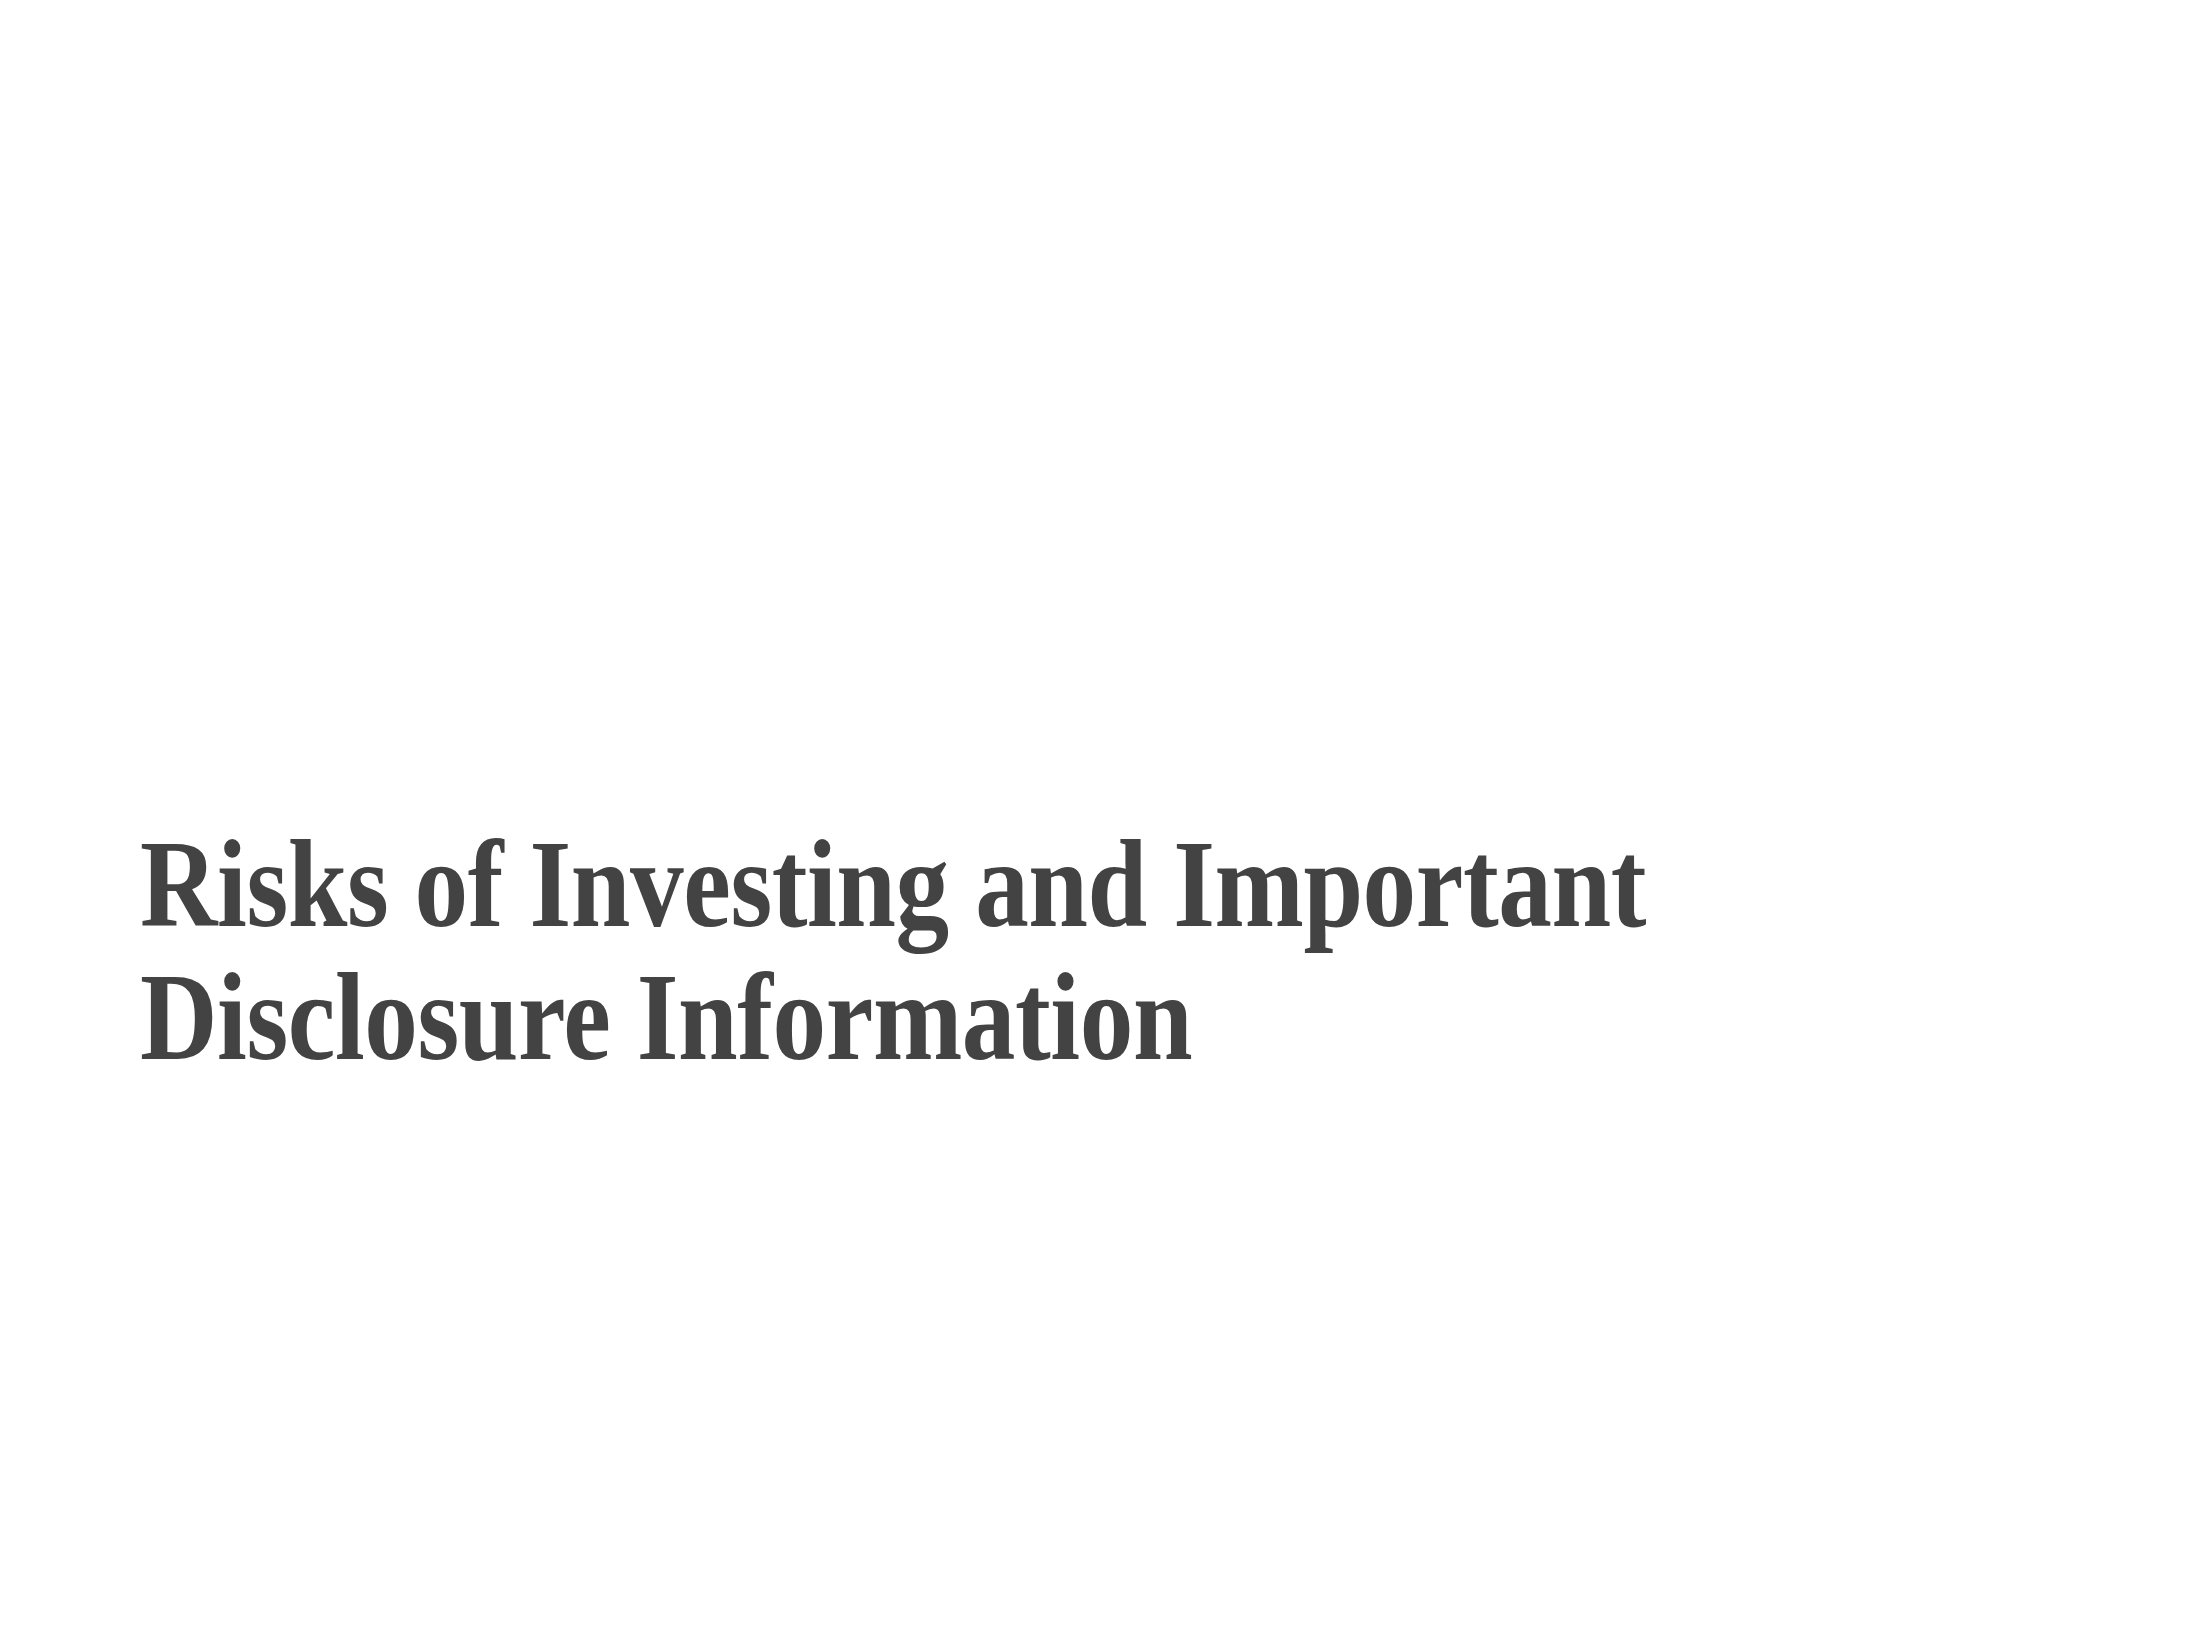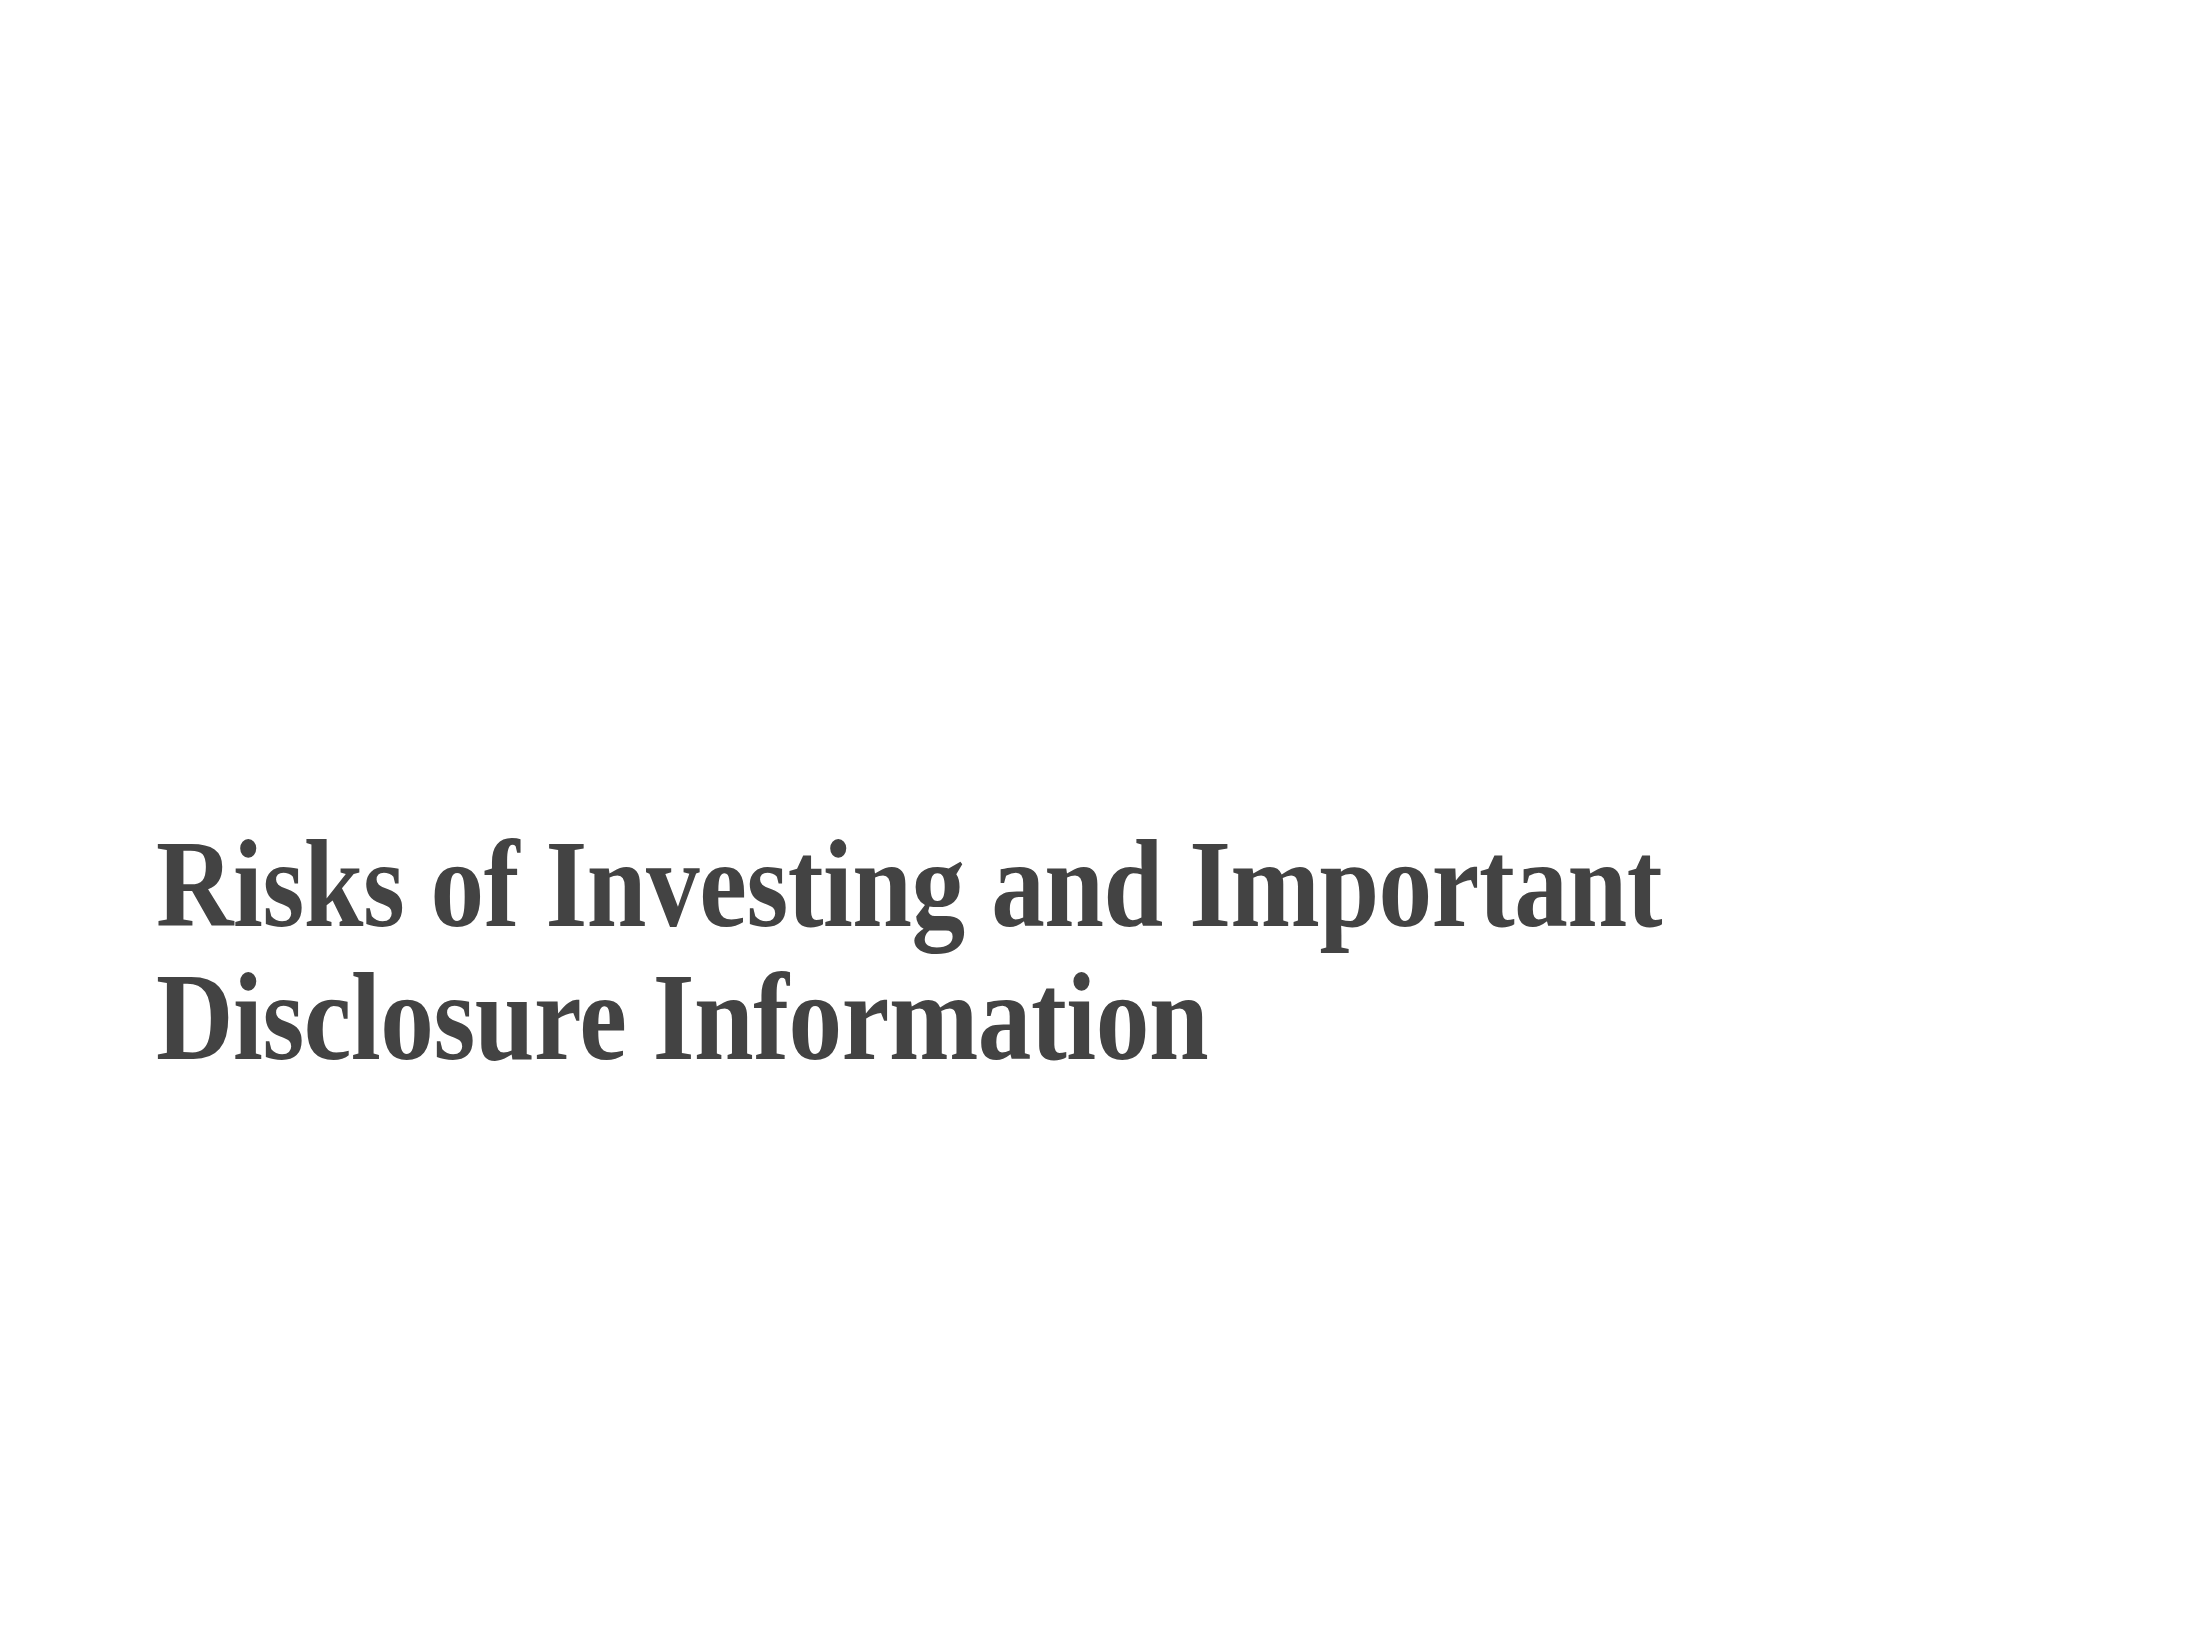--- a/index.html
+++ b/index.html
@@ -17,21 +17,21 @@
     position: relative;
     width: 2200px;
     height: 1646px;
     background: #ffffff;
     overflow: hidden;
   }
 
   
   .title-block {
     position: absolute;
-    left: 156px;
+    left: 140px;
     top: 818px;
     width: 1900px;
   }
   .slide-title {
     margin: 0;
     font-family: "Liberation Serif", "DejaVu Serif", serif;
     font-weight: 700;
     font-size: 124px;
     line-height: 133px;
     letter-spacing: -0.5px;

